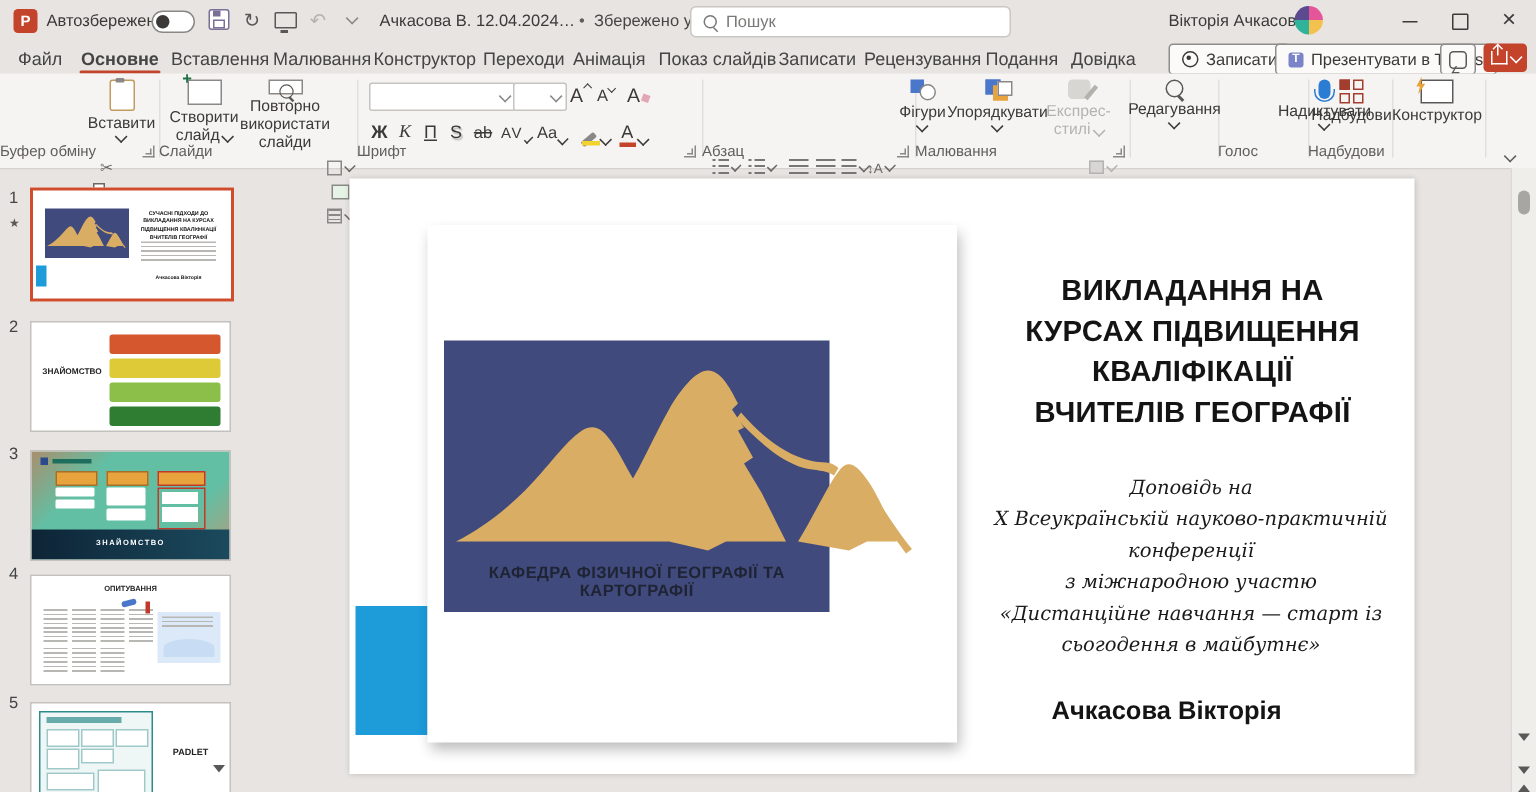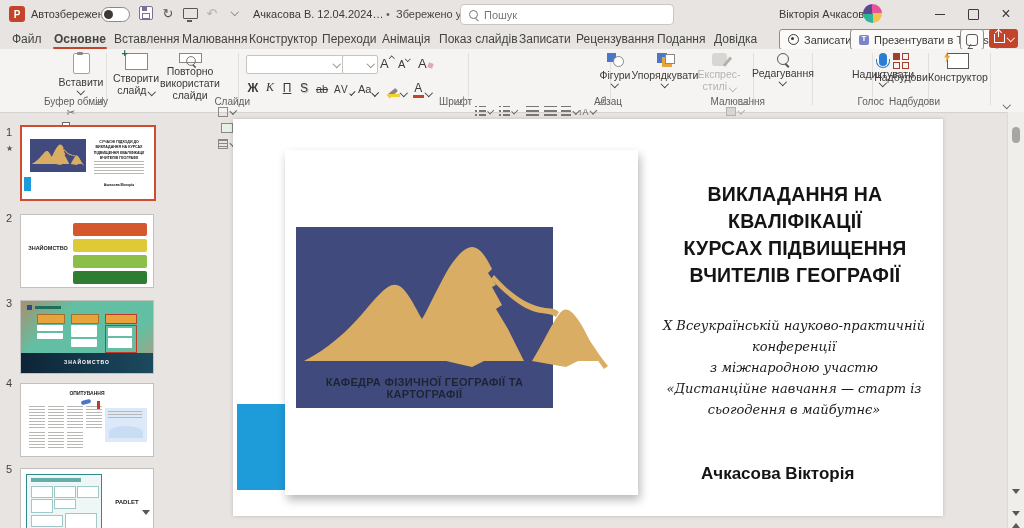--- a/index.html
+++ b/index.html
@@ -40,21 +40,21 @@
   .sharebtn{position:absolute;left:989px;top:1px;width:29px;height:19px;background:#c4432b;border-radius:3px;display:flex;align-items:center;justify-content:center;gap:3px;color:#fff;}
   .shareic{width:9px;height:8px;border:1.2px solid #fff;border-top:none;position:relative;}
   .shareic:before{content:"";position:absolute;left:3px;top:-4px;width:1.2px;height:7px;background:#fff;}
   .shareic:after{content:"";position:absolute;left:1.2px;top:-4.5px;width:4px;height:4px;border-left:1.2px solid #fff;border-top:1.2px solid #fff;transform:rotate(45deg);}
   
   .chv{display:inline-block;width:4.5px;height:4.5px;border-right:1.2px solid currentColor;border-bottom:1.2px solid currentColor;transform:rotate(45deg);margin-top:-2px;}
   .chu{display:inline-block;width:4.5px;height:4.5px;border-right:1.2px solid currentColor;border-bottom:1.2px solid currentColor;transform:rotate(-135deg);}
   
   .ribbon{position:absolute;left:0;top:49px;width:1024px;height:63px;background:#f6f4f2;border-bottom:1px solid #d5d2cf;font-size:10.5px;color:#3b3a39;}
   .gsep{position:absolute;top:4px;width:1px;height:52px;background:#e1dfdc;}
-  .glabel{position:absolute;top:47px;font-size:10px;color:#605e5c;text-align:right;padding-left:12px;}
+  .glabel{position:absolute;top:47px;font-size:10px;color:#605e5c;text-align:left;}
   .launcher{position:absolute;top:48px;width:7px;height:7px;border-right:1px solid #8a8886;border-bottom:1px solid #8a8886;}
   .launcher:after{content:"";position:absolute;right:1px;bottom:1px;width:3px;height:3px;border-right:1px solid #8a8886;border-bottom:1px solid #8a8886;}
   .bigbtn{position:absolute;top:4px;height:48px;display:flex;flex-direction:column;align-items:center;gap:2px;text-align:center;line-height:1.15;}
   .bigbtn .lbl{display:flex;flex-direction:column;align-items:center;}
   .clipic{width:15px;height:19px;border:1.5px solid #c19a5e;border-radius:2px;background:#fff;position:relative;}
   .clipic:before{content:"";position:absolute;left:3px;top:-2.5px;width:6px;height:3px;background:#8a8886;border-radius:1px;}
   .mini{position:absolute;width:18px;height:15px;display:flex;align-items:center;justify-content:center;color:#6a6866;}
   .copyic{width:8px;height:9px;border:1.1px solid #6a6866;background:#fff;position:relative;}
   .copyic:after{content:"";position:absolute;left:2.5px;top:2.5px;width:8px;height:9px;border:1.1px solid #6a6866;background:#fff;}
   .brushic{width:4px;height:9px;background:#b08d57;border-radius:1px;position:relative;transform:rotate(35deg);}
@@ -489,25 +489,26 @@
     <div class="card">
       <div class="logo">
         <svg width="325" height="150" viewBox="0 0 325 150" style="position:absolute;left:0;top:2px;">
             <use href="#mtn"></use>
           </svg>
         <div class="cap">КАФЕДРА ФІЗИЧНОЇ ГЕОГРАФІЇ ТА КАРТОГРАФІЇ</div>
       </div>
     </div>
     <div class="stitle">
       <div>ВИКЛАДАННЯ НА</div>
+      <div>КУРСАХ ПІДВИЩЕННЯ</div>
       <div>КВАЛІФІКАЦІЇ</div>
-      <div>КУРСАХ ПІДВИЩЕННЯ</div>
       <div>ВЧИТЕЛІВ ГЕОГРАФІЇ</div>
     </div>
     <div class="ssub">
+      <div>Доповідь на</div>
       <div>X Всеукраїнській науково-практичній конференції</div>
       <div>з міжнародною участю</div>
       <div>«Дистанційне навчання — старт із сьогодення в майбутнє»</div>
     </div>
     <div class="sauthor">Ачкасова Вікторія</div>
   </div>
 
   <div class="vscroll">
     <span class="abs" style="left:4px;top:5px;"><span class="tri-up"></span></span>
     <span class="vthumb"></span>

